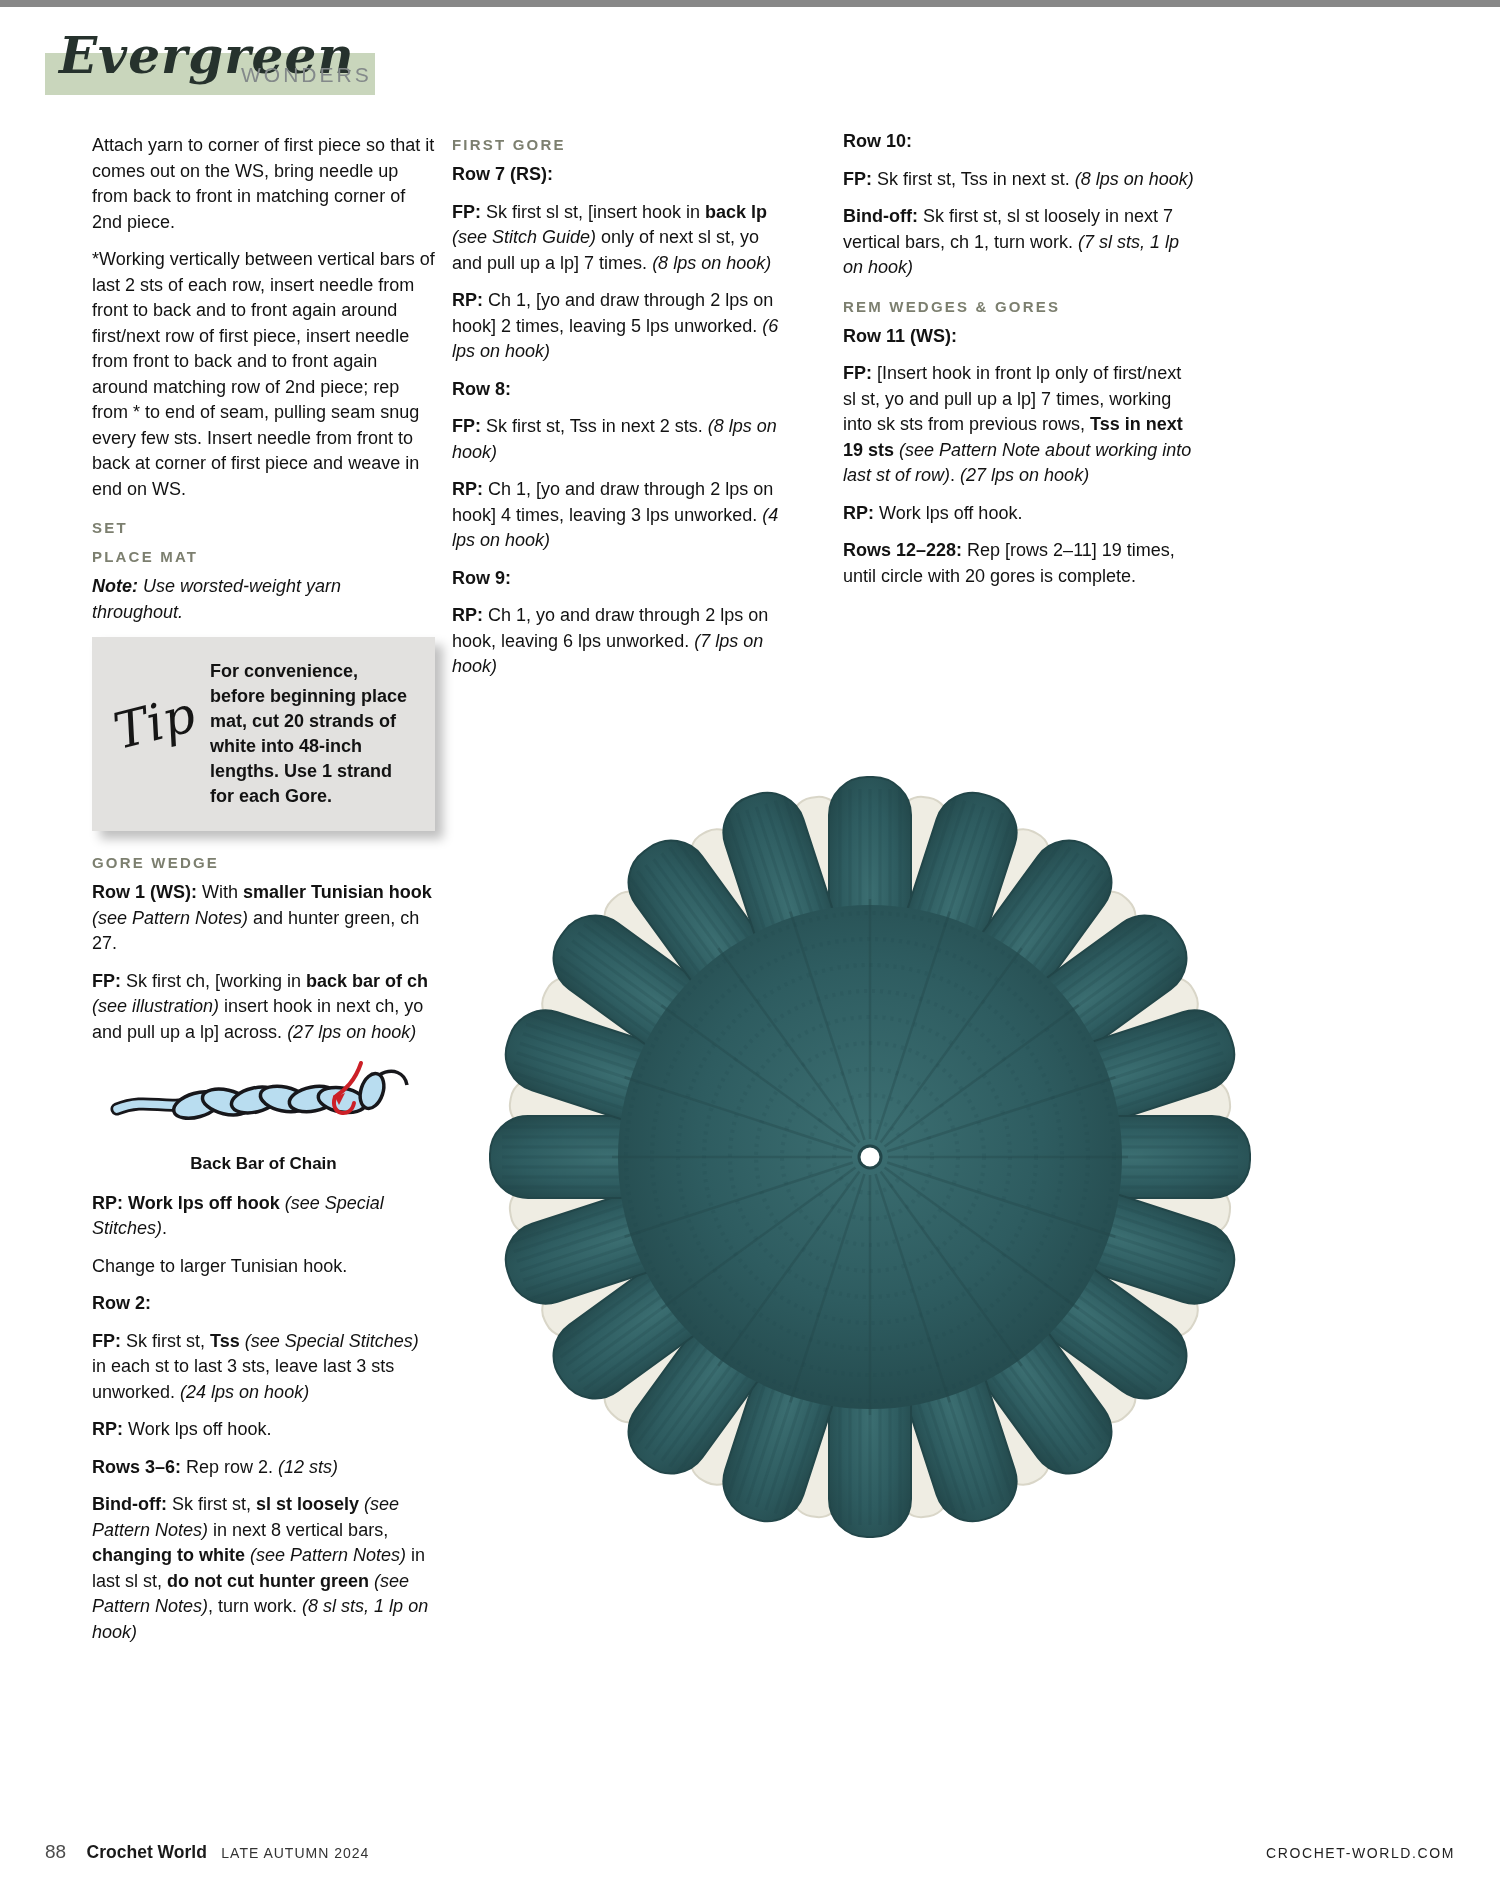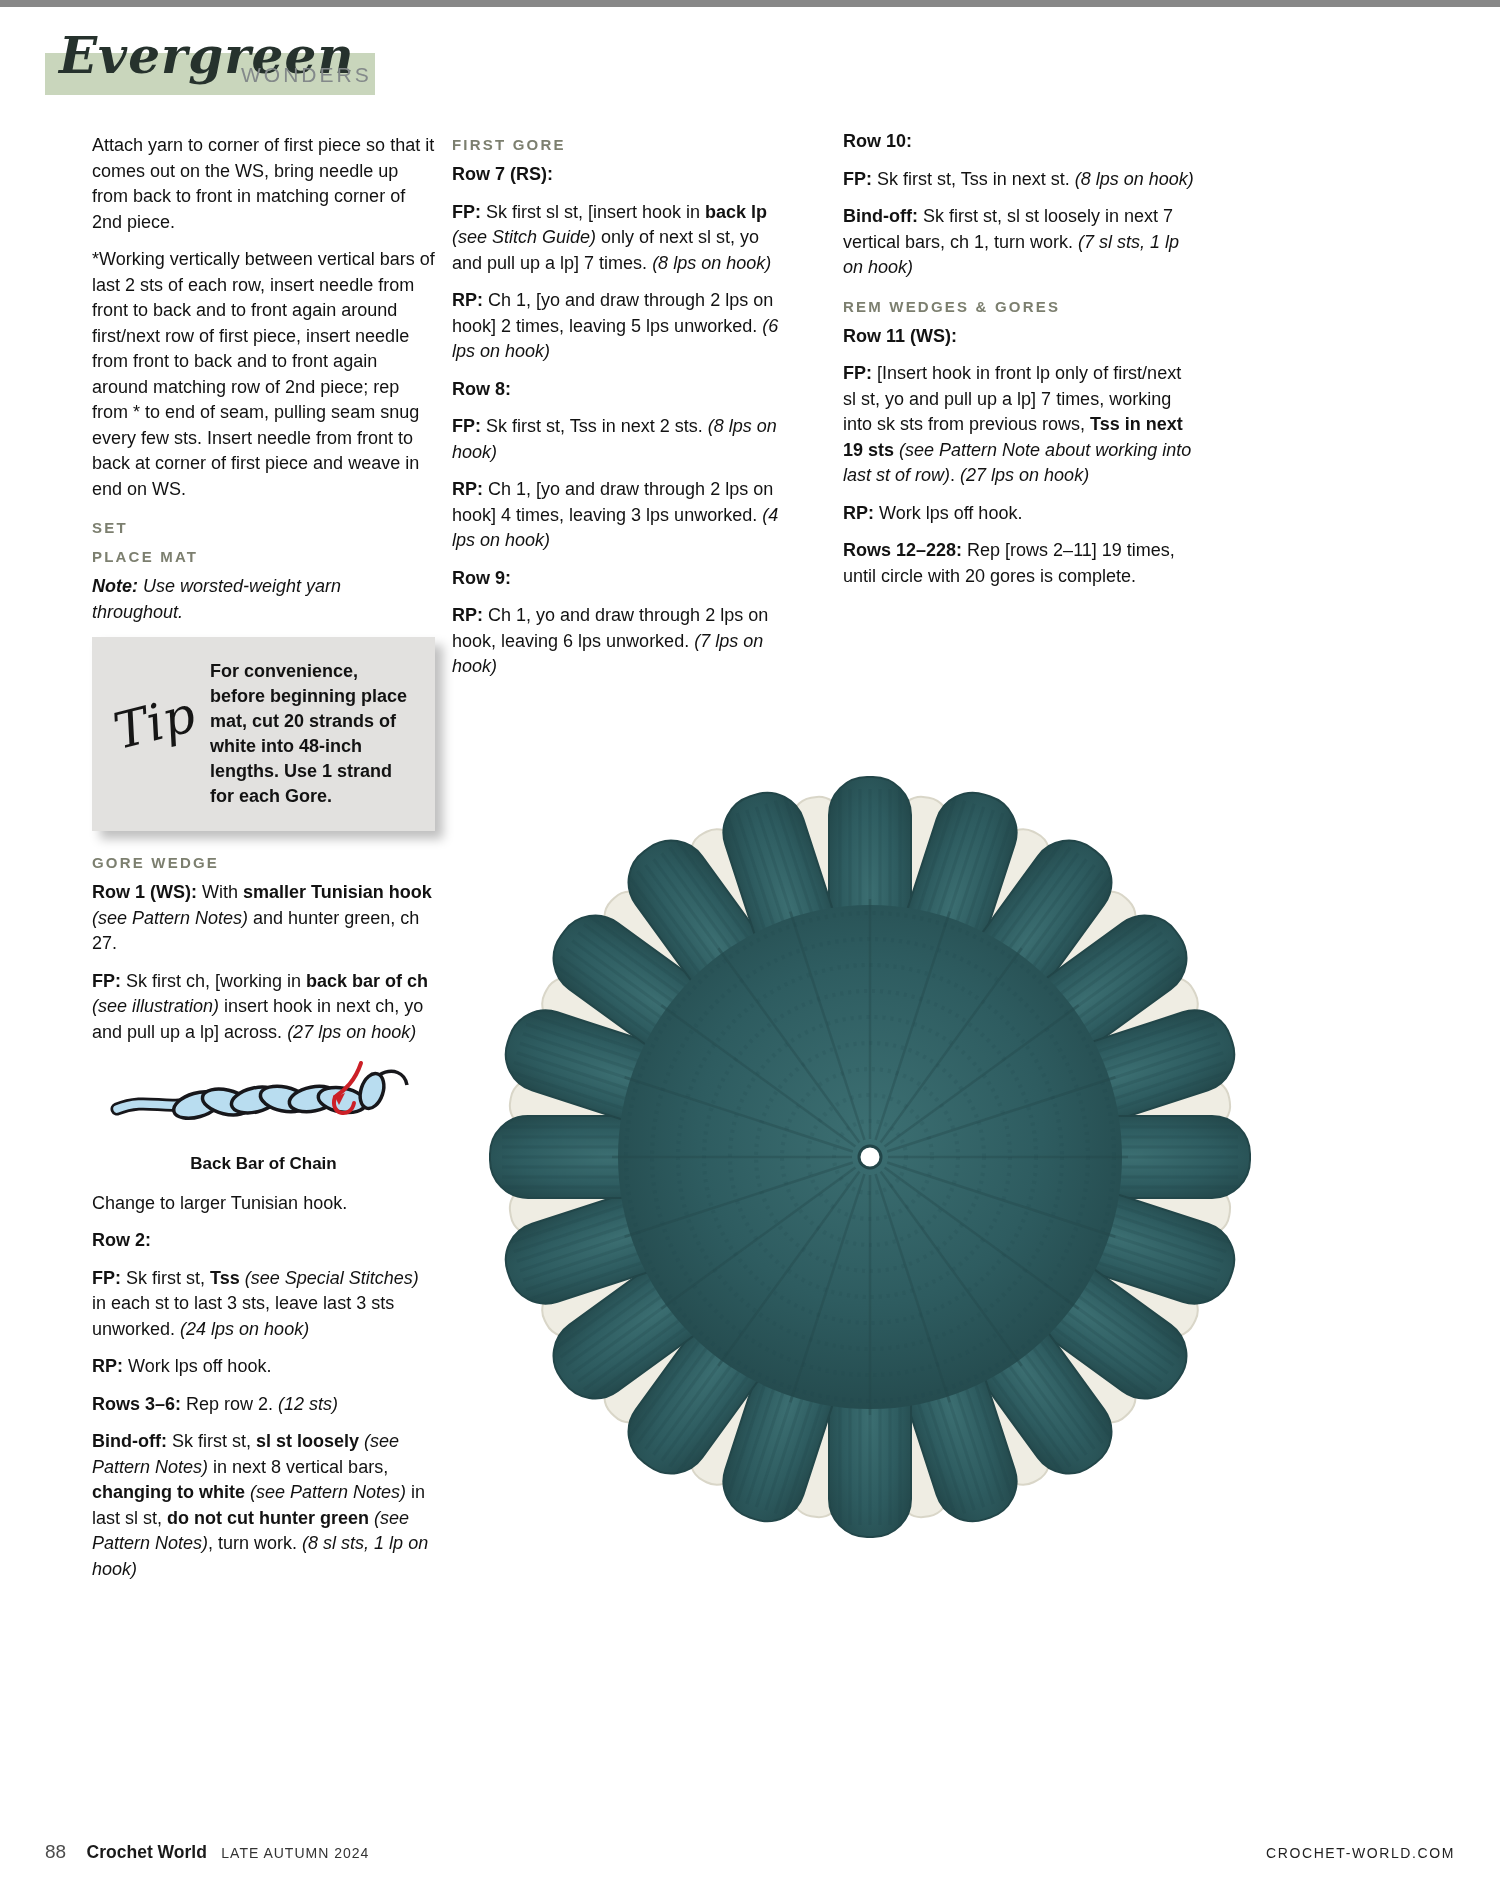--- a/index.html
+++ b/index.html
@@ -102,20 +102,21 @@
     </g>
 
     <g stroke="#cc2027" stroke-width="4" fill="none" stroke-linecap="round">
       <path d="M252 6 C 246 24, 236 33, 226 40"></path>
       <path d="M226 40 C 220 58, 242 62, 245 46"></path>
     </g>
     <polygon points="226,40 236,36 230,48" fill="#cc2027"></polygon>
   </svg>
 <figcaption class="figcap">Back Bar of Chain</figcaption>
       </figure>
+      <p><span class="b ">RP: Work lps off hook </span><span class="i">(see Special Stitches)</span><span class="">.</span></p>
       <p><span class="">Change to larger Tunisian hook.</span></p>
       <p><span class="b ">Row 2:</span></p>
       <p><span class="b ">FP: </span><span class="">Sk first st, </span><span class="b ">Tss </span><span class="i">(see Special Stitches)</span><span class=""> in each st to last 3 sts, leave last 3 sts unworked. </span><span class="i">(24 lps on hook)</span></p>
       <p><span class="b ">RP: </span><span class="">Work lps off hook.</span></p>
       <p><span class="b ">Rows 3–6: </span><span class="">Rep row 2. </span><span class="i">(12 sts)</span></p>
       <p><span class="b ">Bind-off: </span><span class="">Sk first st, </span><span class="b ">sl st loosely </span><span class="i">(see Pattern Notes) </span><span class="">in next 8 vertical bars, </span><span class="b ">changing to white </span><span class="i">(see Pattern Notes) </span><span class="">in last sl st, </span><span class="b ">do not cut hunter green </span><span class="i">(see Pattern Notes)</span><span class="">, turn work. </span><span class="i">(8 sl sts, 1 lp on hook)</span></p>
     </div>
   <div class="col" id="col-middle" style="left:452px; top:126px; width:340px;">
       <h3 class="sec" style="color: rgb(124, 127, 111);">FIRST GORE</h3>
       <p><span class="b ">Row 7 (RS):</span></p>

